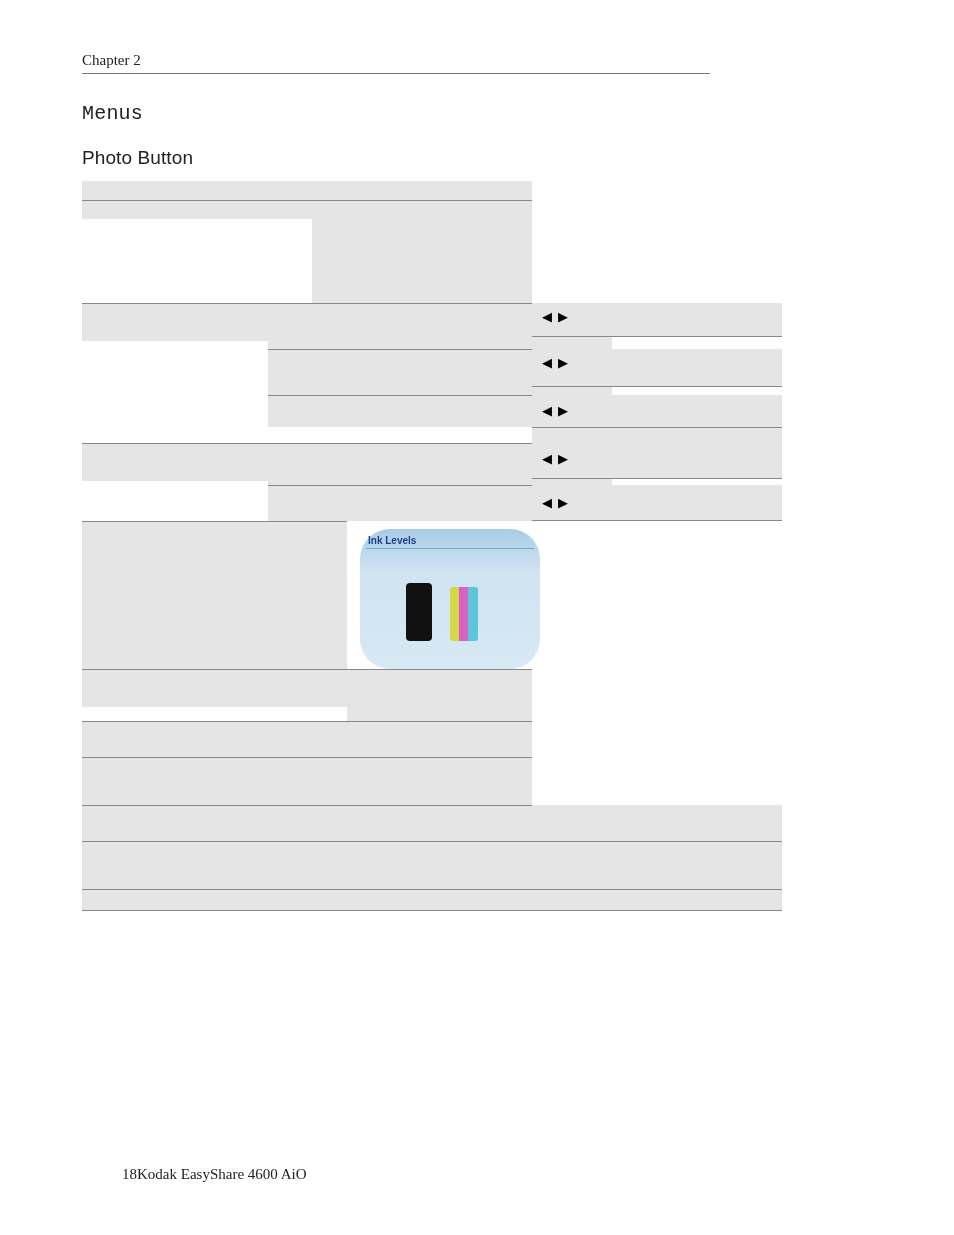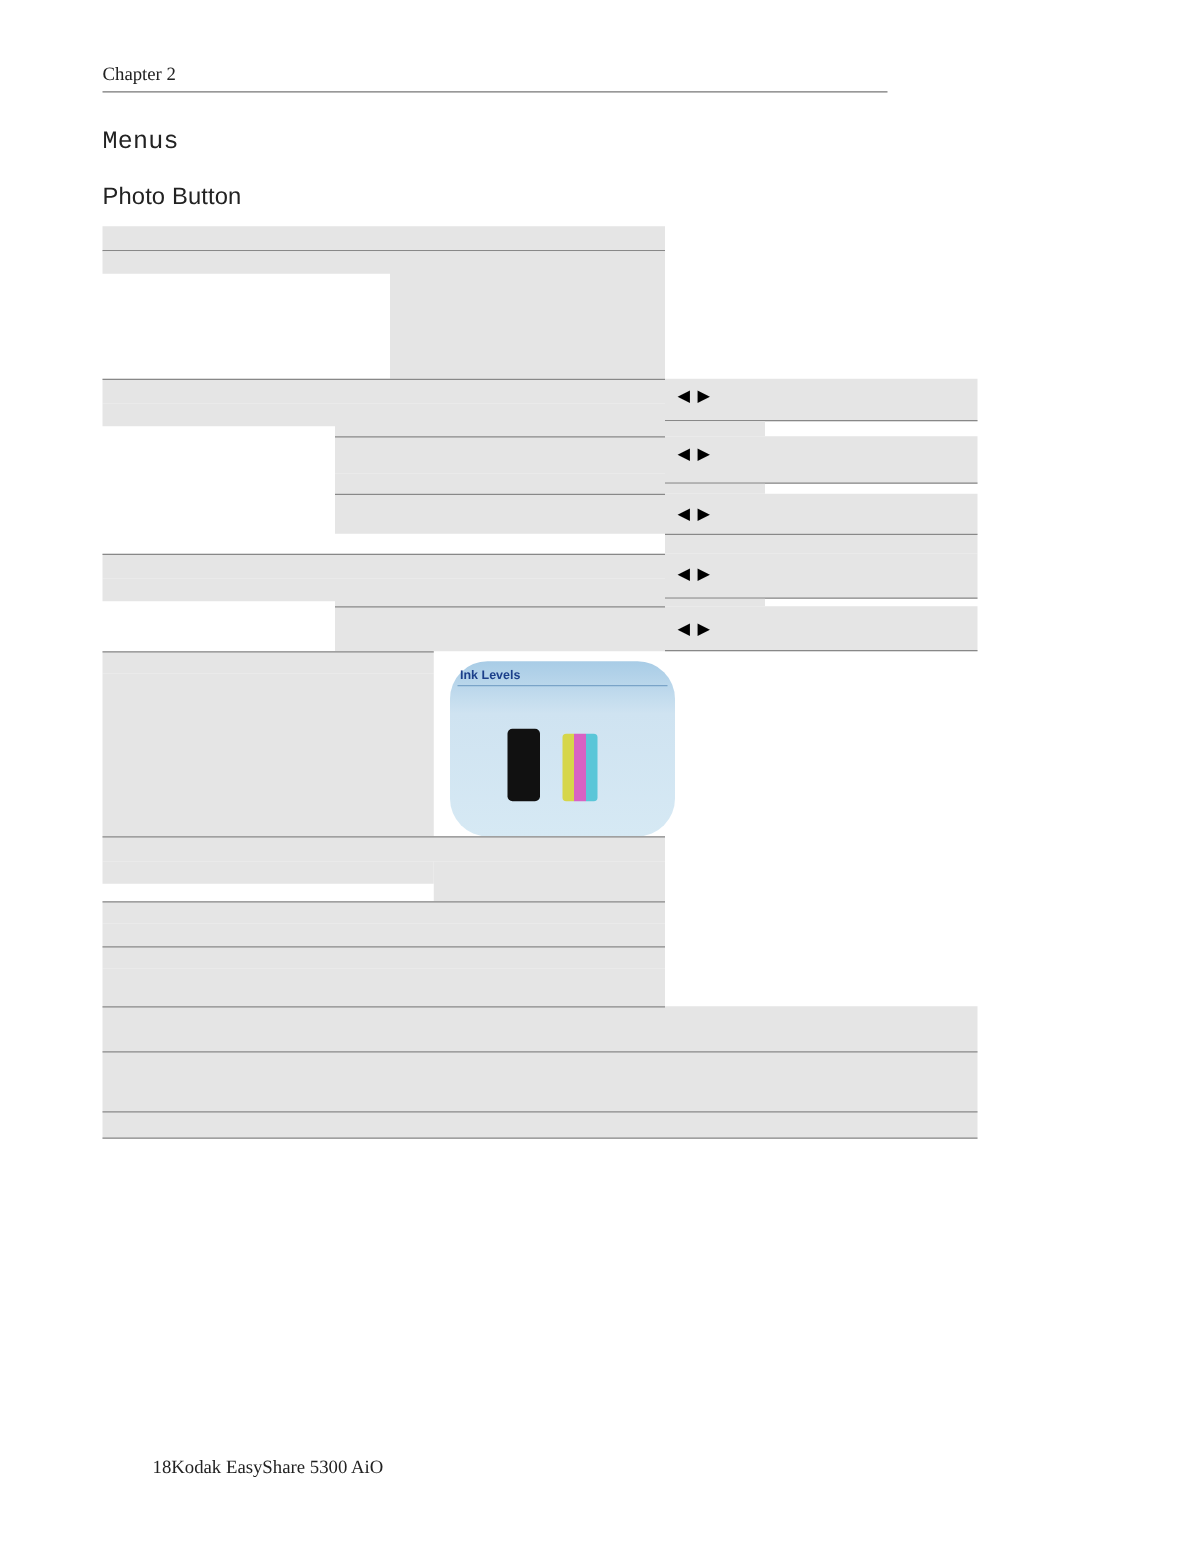--- a/index.html
+++ b/index.html
@@ -177,16 +177,16 @@
     <div class="block" style="left:450px; top:624px; width:250px; height:36px;"></div>
 
     <div class="block" style="left:0px;   top:660px; width:700px; height:48px; border-top:1px solid #888;"></div>
 
     <div class="block" style="left:0px;   top:708px; width:700px; height:22px; border-top:1px solid #888; border-bottom:1px solid #888;"></div>
 
   </div>
 
   <div class="footer">
     <span>18</span>
-    <span>Kodak EasyShare 5300 AiO</span>
+    <span>Kodak EasyShare 4600 AiO</span>
   </div>
 
 </div>
 
 </body></html>

